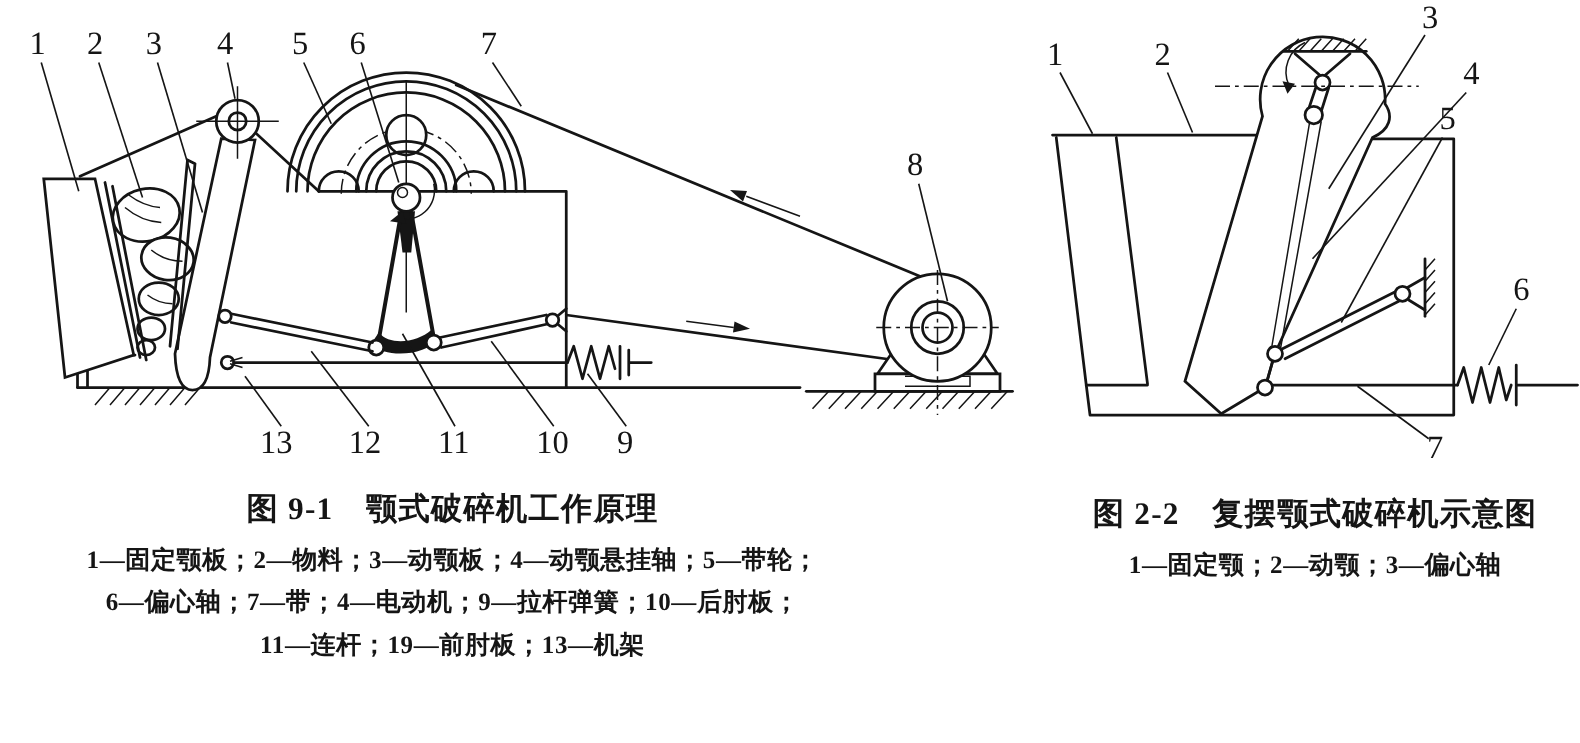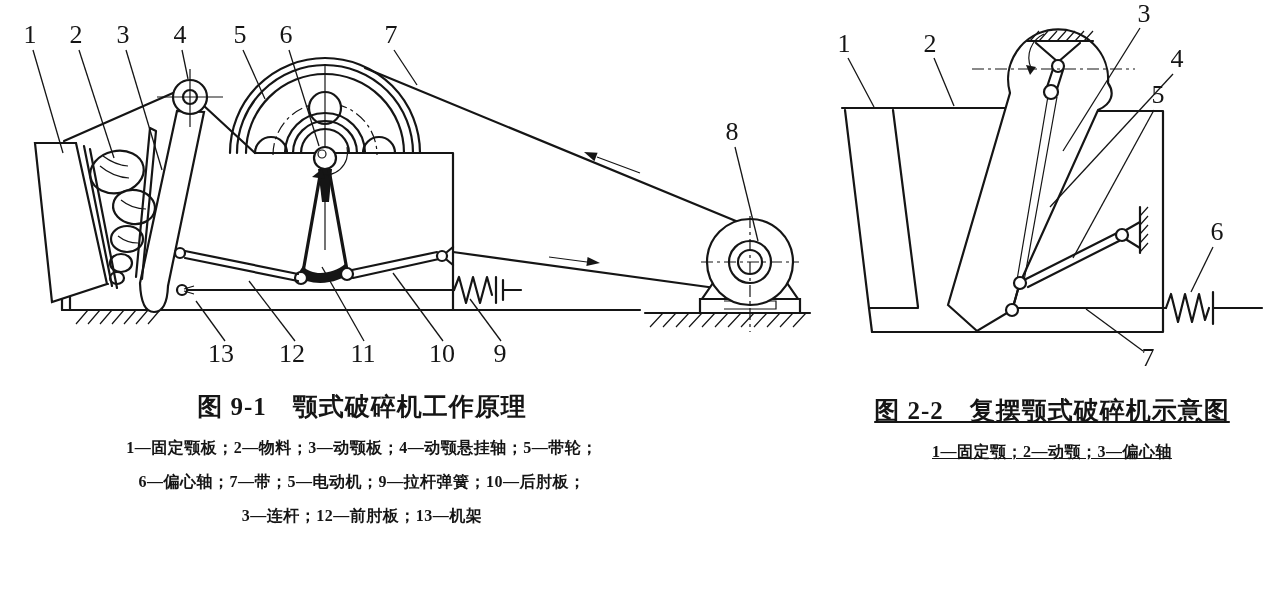--- a/index.html
+++ b/index.html
@@ -8,21 +8,21 @@
   .s{fill:none;stroke:#151515;stroke-width:2.2;stroke-linecap:round;stroke-linejoin:round;}
   .s3{fill:none;stroke:#151515;stroke-width:3.2;stroke-linecap:round;}
   .sw{fill:#ffffff;stroke:#151515;stroke-width:2.2;}
   .thin{fill:none;stroke:#151515;stroke-width:1.2;}
   .leader{fill:none;stroke:#151515;stroke-width:1.3;}
   .dashdot{fill:none;stroke:#151515;stroke-width:1.2;stroke-dasharray:12 4 3 4;}
   .blk{fill:#151515;stroke:none;}
   .num{font:26px "Liberation Serif","DejaVu Serif",serif;fill:#151515;}
   .cap{position:absolute;text-align:center;font-family:"Liberation Serif","DejaVu Serif",serif;color:#151515;}
   .cap-title{font-size:25px;font-weight:bold;margin-bottom:8px;letter-spacing:1px;}
-  .cap-line{font-size:16px;font-weight:bold;line-height:34px;letter-spacing:.5px;}
+  .cap-line{font-size:20px;font-weight:bold;line-height:34px;letter-spacing:.5px;}
 </style>
 </head>
 <body>
 
 <div class="page">
 
   <svg style="left:0px" width="840" height="380" viewBox="0 0 840 380">
 
     <g>
       <path class="s" d="M62,284 H108"></path>
@@ -226,22 +226,22 @@
       <text class="num" x="347" y="67" text-anchor="middle">4</text>
       <text class="num" x="328" y="103" text-anchor="middle">5</text>
       <text class="num" x="387" y="240" text-anchor="middle">6</text>
       <text class="num" x="318" y="366" text-anchor="middle">7</text>
     </g>
   </svg>
 
   <div class="cap" style="left:58px;top:390px;width:608px;">
     <div class="cap-title">图 9-1　颚式破碎机工作原理</div>
     <div class="cap-line">1—固定颚板；2—物料；3—动颚板；4—动颚悬挂轴；5—带轮；</div>
-    <div class="cap-line">6—偏心轴；7—带；5—电动机；9—拉杆弹簧；10—后肘板；</div>
-    <div class="cap-line">3—连杆；12—前肘板；13—机架</div>
+    <div class="cap-line">6—偏心轴；7—带；4—电动机；9—拉杆弹簧；10—后肘板；</div>
+    <div class="cap-line">11—连杆；19—前肘板；13—机架</div>
   </div>
 
-  <div class="cap" style="left:840px;top:394px;width:424px;text-decoration:underline;">
+  <div class="cap" style="left:840px;top:394px;width:424px;">
     <div class="cap-title">图 2-2　复摆颚式破碎机示意图</div>
     <div class="cap-line">1—固定颚；2—动颚；3—偏心轴</div>
   </div>
 
 </div>
 
 </body></html>

